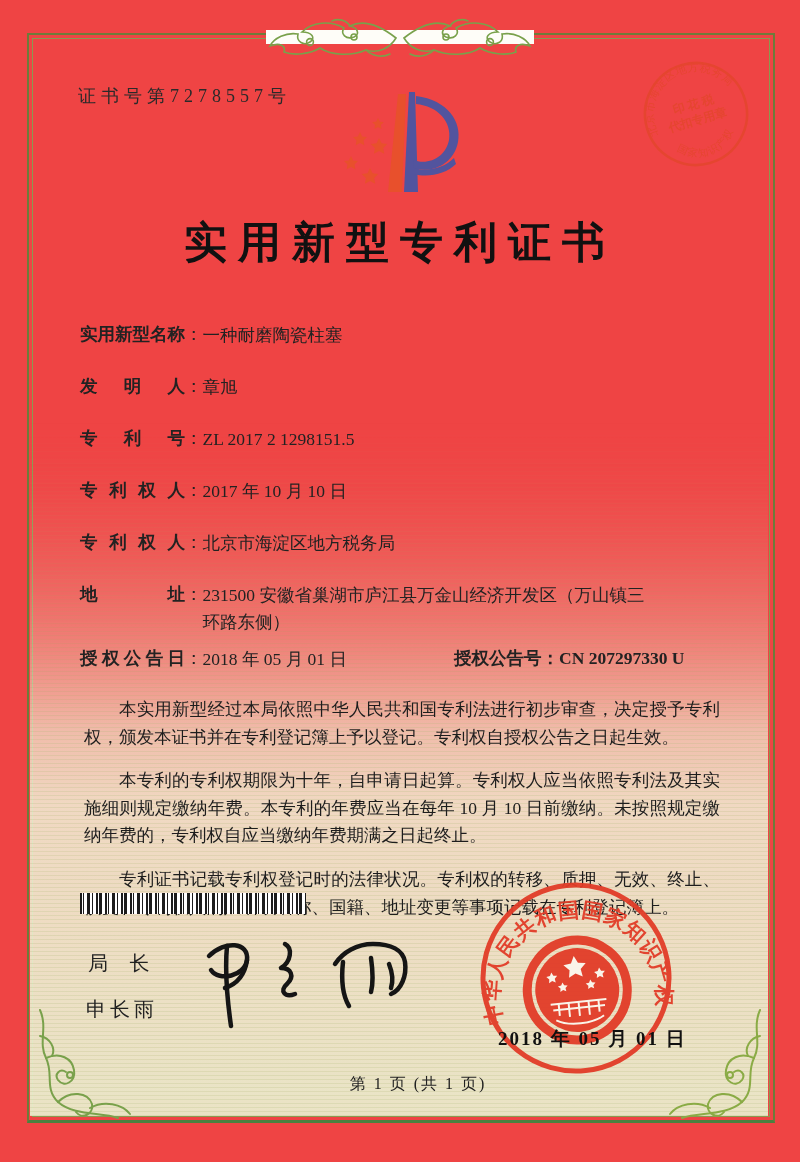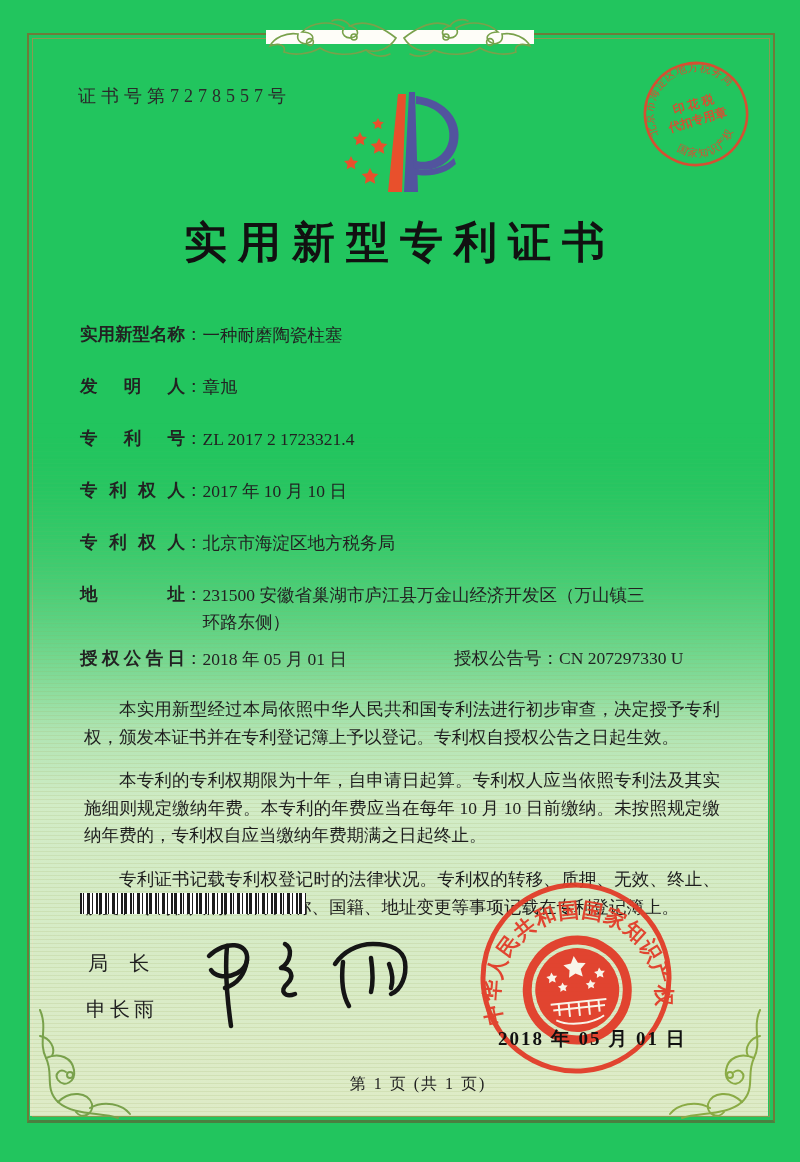--- a/index.html
+++ b/index.html
@@ -1,17 +1,17 @@
 <!DOCTYPE html>
 <html><head>
 <meta charset="utf-8">
 <style>
   html,body{margin:0;padding:0;}
   body{width:800px;height:1162px;background:#ffffff;font-family:"Liberation Serif","DejaVu Serif",serif;}
-  .page{position:relative;width:800px;height:1162px;background:#22c55e;overflow:hidden;}
+  .page{position:relative;width:800px;height:1162px;background:#ef4444;overflow:hidden;}
 
   
   .border-outer{position:absolute;left:27px;top:33px;width:744px;height:1085px;
     border:2px solid #6e7b3a;border-bottom:3px solid #4a8040;}
   .border-inner{position:absolute;left:3px;top:3px;right:3px;bottom:3px;border:1px solid #8a9a50;}
 
   
   .texture{position:absolute;left:30px;top:420px;width:738px;height:696px;pointer-events:none;
     background:
       repeating-linear-gradient(0deg, rgba(170,184,116,0.22) 0 1px, rgba(0,0,0,0) 1px 4px),
@@ -26,21 +26,21 @@
   .logo{position:absolute;left:336px;top:80px;}
 
   .title{position:absolute;left:0;top:214px;width:800px;text-align:center;font-size:43px;
     font-weight:bold;letter-spacing:11px;color:#111;}
 
   .fields{position:absolute;left:80px;top:322px;width:650px;font-size:17.5px;color:#222;}
   .frow{position:absolute;left:0;white-space:nowrap;}
   .flabel{display:inline-block;width:105px;text-align:justify;text-align-last:justify;vertical-align:top;font-weight:bold;}
   .fcolon{vertical-align:top;}
   .fvalue{display:inline-block;max-width:460px;white-space:normal;vertical-align:top;line-height:27px;}
-  .grant-no{position:absolute;left:374px;top:0;white-space:nowrap;}
+  .grant-no{position:absolute;left:374px;top:0;white-space:nowrap;font-weight:bold;}
 
   .body-text{position:absolute;left:68px;top:680px;width:668px;font-size:17.5px;line-height:27.6px;
     color:#1d1d1d;text-align:justify;}
   .body-text p{margin:16px;text-indent:2em;}
 
   .barcode{position:absolute;left:80px;top:893px;width:226px;height:21px;
     background:repeating-linear-gradient(90deg,
       #1c1c1c 0 2px, #fff 2px 3px, #1c1c1c 3px 4px, #fff 4px 7px,
       #1c1c1c 7px 10px, #fff 10px 12px, #1c1c1c 12px 13px, #fff 13px 16px,
       #1c1c1c 16px 18px, #fff 18px 19px, #1c1c1c 19px 22px, #fff 22px 25px);}
@@ -152,21 +152,21 @@
   <div class="title">实用新型专利证书</div>
 
   <div class="fields">
     <div class="frow" style="top:0;">
       <span class="flabel">实用新型名称</span><span class="fcolon">：</span><span class="fvalue">一种耐磨陶瓷柱塞</span>
     </div>
     <div class="frow" style="top:52px;">
       <span class="flabel">发明人</span><span class="fcolon">：</span><span class="fvalue">章旭</span>
     </div>
     <div class="frow" style="top:104px;">
-      <span class="flabel">专利号</span><span class="fcolon">：</span><span class="fvalue">ZL 2017 2 1723321.4</span>
+      <span class="flabel">专利号</span><span class="fcolon">：</span><span class="fvalue">ZL 2017 2 1298151.5</span>
     </div>
     <div class="frow" style="top:156px;">
       <span class="flabel">专利权人</span><span class="fcolon">：</span><span class="fvalue">2017 年 10 月 10 日</span>
     </div>
     <div class="frow" style="top:208px;">
       <span class="flabel">专利权人</span><span class="fcolon">：</span><span class="fvalue">北京市海淀区地方税务局</span>
     </div>
     <div class="frow" style="top:260px;">
       <span class="flabel">地址</span><span class="fcolon">：</span><span class="fvalue" style="width:452px;">231500 安徽省巢湖市庐江县万金山经济开发区（万山镇三环路东侧）</span>
     </div>

